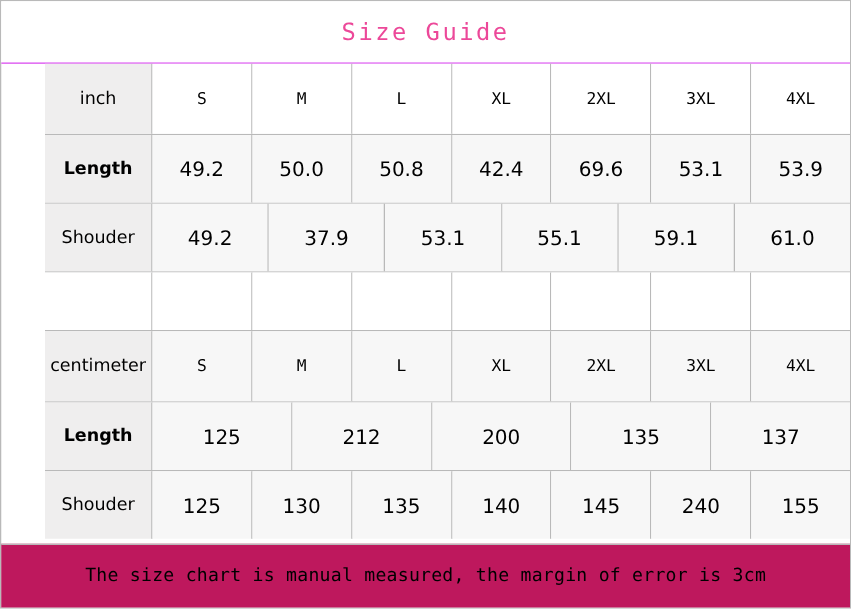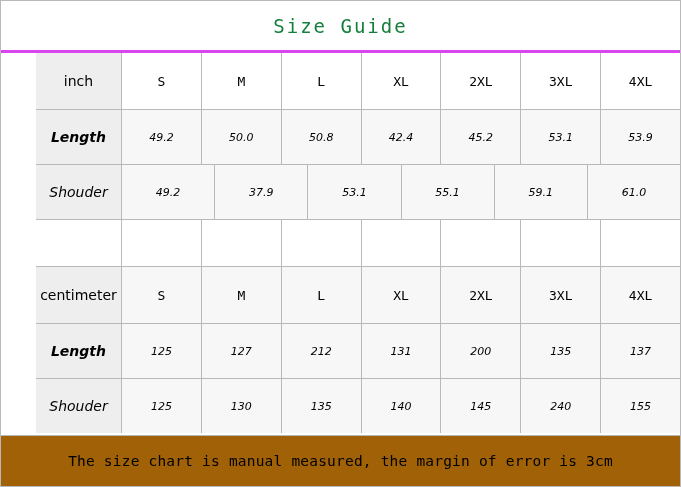--- a/index.html
+++ b/index.html
@@ -25,22 +25,22 @@
   }
   .title {
     height: 49px;
     min-height: 49px;
     display: flex;
     align-items: center;
     justify-content: center;
     font-family: "DejaVu Sans Mono", monospace;
     font-size: 19px;
     letter-spacing: 2px;
-    color: #15803d;
-    border-bottom: 3px solid #d946ef;
+    color: #ec4899;
+    border-bottom: 1px solid #d946ef;
     background: #ffffff;
   }
   .grid {
     flex: 1;
     display: flex;
     flex-direction: column;
     padding-left: 35px;
   }
   .row {
     display: flex;
@@ -48,21 +48,21 @@
   }
   .row:last-child {
     border-bottom: none;
   }
   .cell {
     box-sizing: border-box;
     border-right: 1px solid #b9b9b9;
     display: flex;
     align-items: center;
     justify-content: center;
-    font-size: 11px;
+    font-size: 16px;
     color: #000000;
     overflow: hidden;
     white-space: nowrap;
   }
   .cell:last-child {
     border-right: none;
   }
   .cell.head {
     width: 86px;
     min-width: 86px;
@@ -85,39 +85,39 @@
   .sizerow .cell {
     font-family: "DejaVu Sans Mono", monospace;
     font-size: 13px;
   }
   .sizerow .cell.head {
     font-family: "DejaVu Sans", sans-serif;
     font-size: 14px;
     font-weight: normal;
   }
   .r-header { height: 56px; }
-  .r-data { height: 54px; font-style: italic; }
+  .r-data { height: 54px; }
   .r-spacer { height: 46px; }
   .spacer .cell {
     background: #ffffff;
   }
   .spacer .cell.head {
     background: #ffffff;
   }
   .footer {
     height: 50px;
     min-height: 50px;
     display: flex;
     align-items: center;
     justify-content: center;
     border-top: 1px solid #b9b9b9;
     font-family: "DejaVu Sans Mono", monospace;
     font-size: 14.5px;
     color: #000000;
-    background: #a16207;
+    background: #be185d;
     letter-spacing: 0.2px;
   }
 </style>
 </head>
 <body>
 
 <div class="page">
 
   <div class="title">Size Guide</div>
 
@@ -133,21 +133,21 @@
       <div class="cell data">3XL</div>
       <div class="cell data">4XL</div>
     </div>
 
     <div class="row shaded r-data">
       <div class="cell head bold">Length</div>
       <div class="cell data">49.2</div>
       <div class="cell data">50.0</div>
       <div class="cell data">50.8</div>
       <div class="cell data">42.4</div>
-      <div class="cell data">45.2</div>
+      <div class="cell data">69.6</div>
       <div class="cell data">53.1</div>
       <div class="cell data">53.9</div>
     </div>
 
     <div class="row shaded r-data">
       <div class="cell head">Shouder</div>
       <div class="cell data">49.2</div>
       <div class="cell data">37.9</div>
       <div class="cell data">53.1</div>
       <div class="cell data">55.1</div>
@@ -173,23 +173,21 @@
       <div class="cell data">L</div>
       <div class="cell data">XL</div>
       <div class="cell data">2XL</div>
       <div class="cell data">3XL</div>
       <div class="cell data">4XL</div>
     </div>
 
     <div class="row shaded r-data">
       <div class="cell head bold">Length</div>
       <div class="cell data">125</div>
-      <div class="cell data">127</div>
       <div class="cell data">212</div>
-      <div class="cell data">131</div>
       <div class="cell data">200</div>
       <div class="cell data">135</div>
       <div class="cell data">137</div>
     </div>
 
     <div class="row shaded r-data">
       <div class="cell head">Shouder</div>
       <div class="cell data">125</div>
       <div class="cell data">130</div>
       <div class="cell data">135</div>

